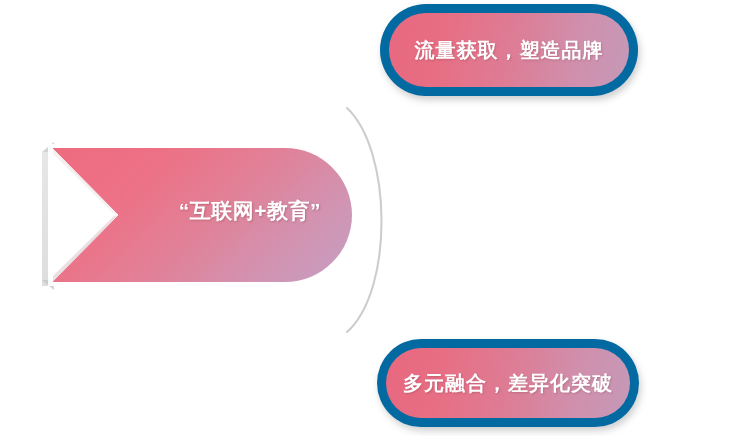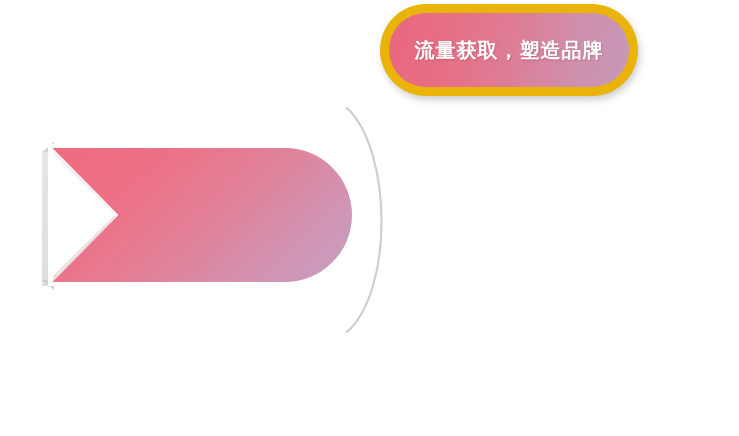--- a/index.html
+++ b/index.html
@@ -64,21 +64,21 @@
     line-height: 1.42;
     letter-spacing: 0.5px;
     text-shadow: 1px 1px 2px rgba(120, 60, 70, 0.35);
     white-space: nowrap;
     user-select: none;
   }
 
   
   .pill {
     position: absolute;
-    background: #eab308;
+    background: #0369a1;
     border-radius: 999px;
     box-shadow: 2px 4px 7px rgba(130, 130, 135, 0.38);
     padding: 9px;
     box-sizing: border-box;
   }
   .pill-inner {
     width: 100%;
     height: 100%;
     border-radius: 999px;
     display: flex;
@@ -146,24 +146,30 @@
 
       <path d="M 12 8 L 78 75 L 12 142 Z" fill="#ffffff"></path>
       <path d="M 12 8 L 78 75 L 12 142 Z" fill="none" stroke="#ffffff" stroke-width="1"></path>
 
       <path d="M 12 8 L 78 75 L 72 79 L 12 16 Z" fill="#ffffff" opacity="0"></path>
       <path d="M 78 75 L 13 142 L 13 136 L 74 76 Z" fill="#b9989c" opacity="0.30"></path>
       <path d="M 78 75 L 13 8 L 13 14 L 74 74 Z" fill="#b9989c" opacity="0.14"></path>
     </svg>
 
     <div class="banner-label">
+      <span>“互联网+教育”</span>
     </div>
   </div>
 
   <div class="pill" id="pill-0">
     <div class="pill-inner">
       <span class="pill-label">流量获取，塑造品牌</span>
     </div>
   </div>
 
 
+  <div class="pill" id="pill-2">
+    <div class="pill-inner">
+      <span class="pill-label">多元融合，差异化突破</span>
+    </div>
+  </div>
 
 </div>
 
 </body></html>

